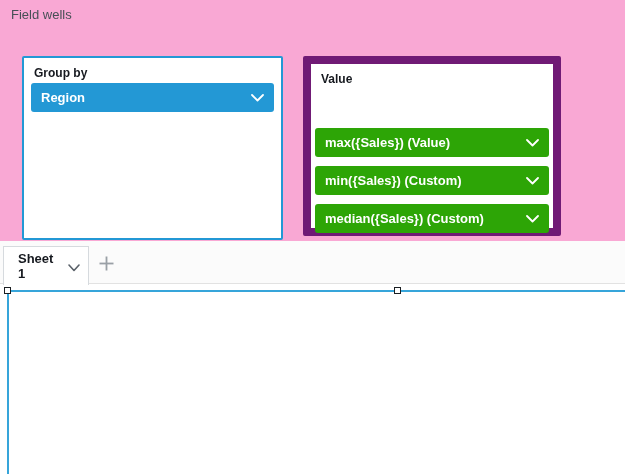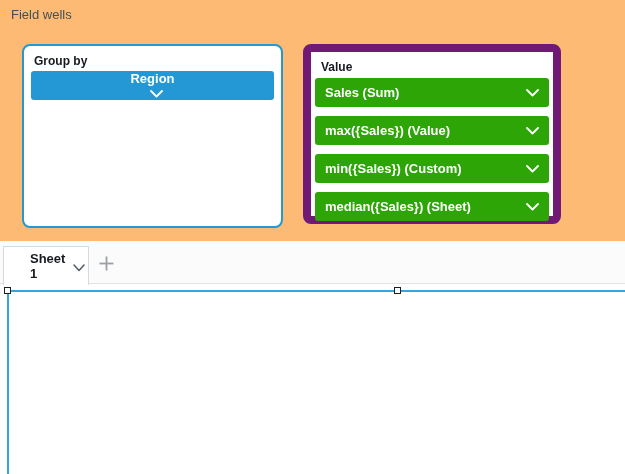--- a/index.html
+++ b/index.html
@@ -8,64 +8,64 @@
     position: relative;
     font-family: "Liberation Sans", sans-serif;
     background: #ffffff;
     overflow: hidden;
     color: #21252b;
   }
 
   
   .top-panel {
     position: absolute; left: 0; top: 0; width: 625px; height: 312px;
-    background: #fdba74;
+    background: #f9a8d4;
     border-bottom: 1px solid #d3d3d3;
   }
   .panel-title {
     position: absolute; left: 11px; top: 7px;
     font-size: 13px; color: #474f56;
   }
   .well {
-    position: absolute; top: 44px; background: #ffffff; border-radius: 8px;
+    position: absolute; top: 56px; background: #ffffff; border-radius: 2px;
   }
   .well-groupby {
     left: 22px; width: 261px; height: 184px;
     border: 2px solid #2398d5;
   }
   .well-value {
     left: 303px; width: 258px; height: 180px;
     border: 8px solid #701a75;
   }
   .well-label {
     position: absolute; left: 10px; top: 8px;
     font-size: 12px; font-weight: bold; color: #16191f;
   }
   .pill {
     position: absolute; height: 29px; border-radius: 3px;
     display: flex; align-items: center; justify-content: space-between;
     padding: 0 10px; color: #ffffff; font-size: 13px; font-weight: bold;
     cursor: pointer; white-space: nowrap;
   }
-  .pill.blue { background: #2398d5; left: 7px; right: 7px; top: 25px; flex-direction: column; }
+  .pill.blue { background: #2398d5; left: 7px; right: 7px; top: 25px; }
   .pill.green { background: #2da506; left: 4px; right: 4px; }
   .pill .chev { flex: 0 0 auto; margin-left: 8px; }
 
   
   .tab-strip {
     position: absolute; left: 0; top: 241px; width: 625px; height: 43px;
     background: #fbfbfb;
     border-bottom: 1px solid #e2e2e2;
   }
   .sheet-tab {
     position: absolute; left: 3px; top: 5px; height: 39px; width: 86px;
     background: #ffffff;
     border: 1px solid #d6dade; border-bottom: none;
     display: flex; align-items: center; gap: 8px;
-    padding: 0 8px 0 26px;
+    padding: 0 8px 0 14px;
     font-size: 13px; font-weight: bold; color: #16191f;
     z-index: 2; cursor: pointer;
   }
   .sheet-tab .chev { color: #5a6169; margin-top: 2px; }
   .add-sheet-btn {
     position: absolute; left: 94px; top: 12px; width: 24px; height: 24px;
     display: flex; align-items: center; justify-content: center;
     color: #9aa0a6; cursor: pointer; background: transparent; border: none;
   }
 
@@ -103,49 +103,41 @@
         <svg width="13" height="8" viewBox="0 0 13 8">
             <polyline points="1,1 6.5,6.5 12,1" fill="none" stroke="#ffffff" stroke-width="1.8" stroke-linecap="round" stroke-linejoin="round"></polyline>
           </svg>
       </span>
     </div>
   </div>
 
   <div class="well well-value">
     <div class="well-label">Value</div>
 
-    <div class="pill green" style="top:26px">
-      <span>Sales (Sum)</span>
-      <span class="chev">
-        <svg width="13" height="8" viewBox="0 0 13 8">
-            <polyline points="1,1 6.5,6.5 12,1" fill="none" stroke="#ffffff" stroke-width="1.8" stroke-linecap="round" stroke-linejoin="round"></polyline>
-          </svg>
-      </span>
-    </div>
 
     <div class="pill green" style="top:64px">
       <span>max({Sales}) (Value)</span>
       <span class="chev">
         <svg width="13" height="8" viewBox="0 0 13 8">
             <polyline points="1,1 6.5,6.5 12,1" fill="none" stroke="#ffffff" stroke-width="1.8" stroke-linecap="round" stroke-linejoin="round"></polyline>
           </svg>
       </span>
     </div>
 
     <div class="pill green" style="top:102px">
       <span>min({Sales}) (Custom)</span>
       <span class="chev">
         <svg width="13" height="8" viewBox="0 0 13 8">
             <polyline points="1,1 6.5,6.5 12,1" fill="none" stroke="#ffffff" stroke-width="1.8" stroke-linecap="round" stroke-linejoin="round"></polyline>
           </svg>
       </span>
     </div>
 
     <div class="pill green" style="top:140px">
-      <span>median({Sales}) (Sheet)</span>
+      <span>median({Sales}) (Custom)</span>
       <span class="chev">
         <svg width="13" height="8" viewBox="0 0 13 8">
             <polyline points="1,1 6.5,6.5 12,1" fill="none" stroke="#ffffff" stroke-width="1.8" stroke-linecap="round" stroke-linejoin="round"></polyline>
           </svg>
       </span>
     </div>
   </div>
 </div>
 
 <div class="tab-strip">

